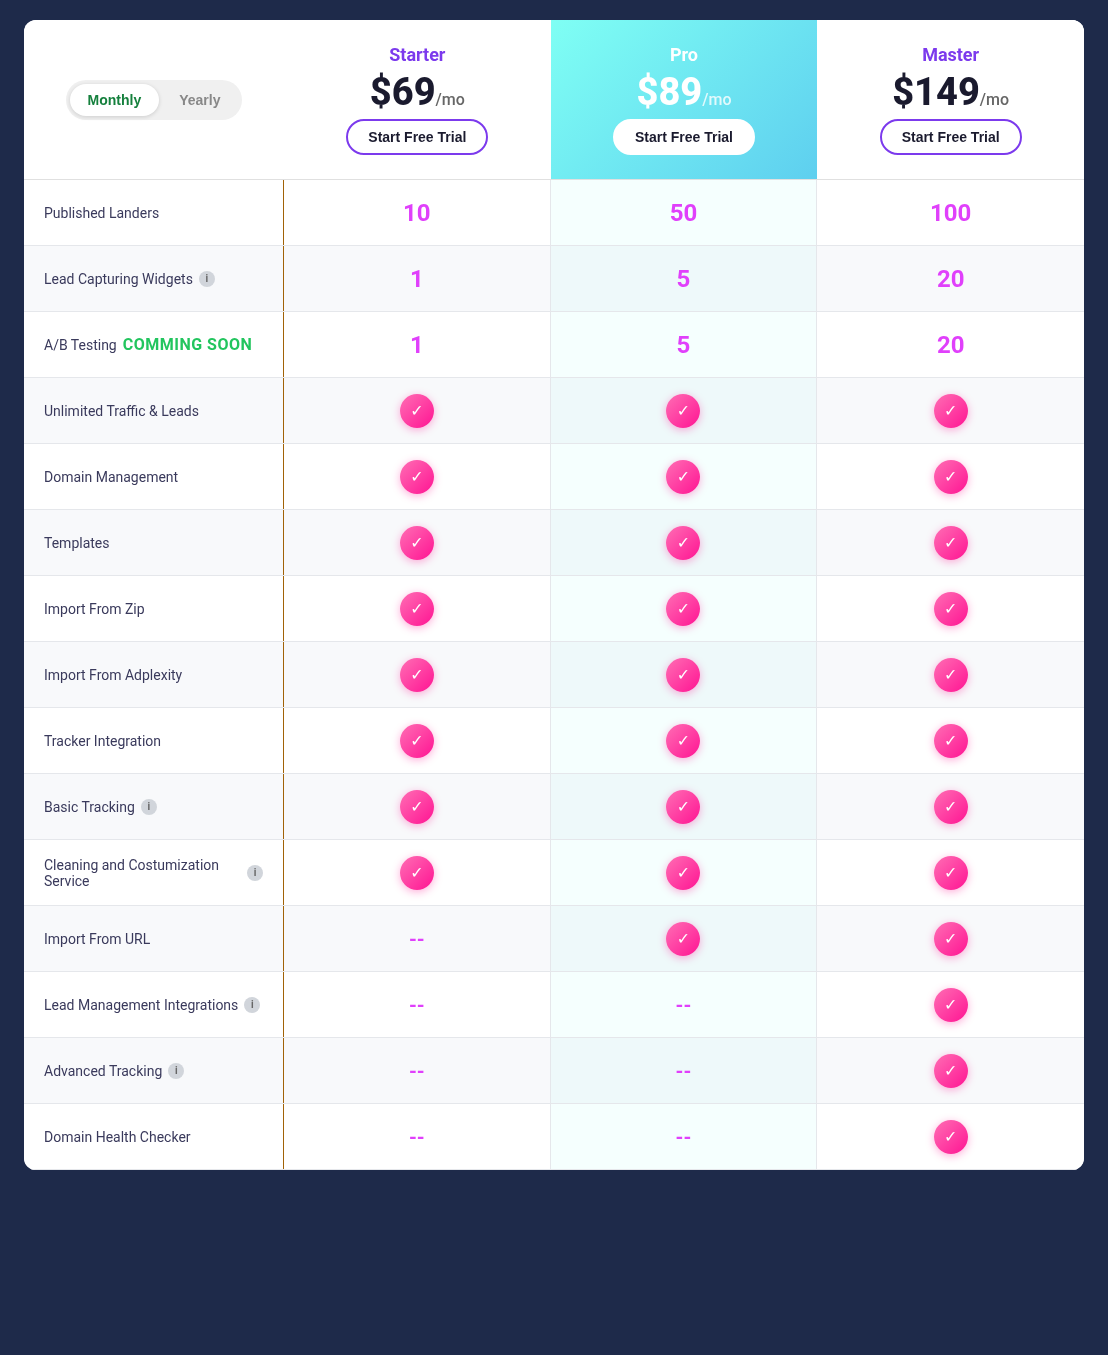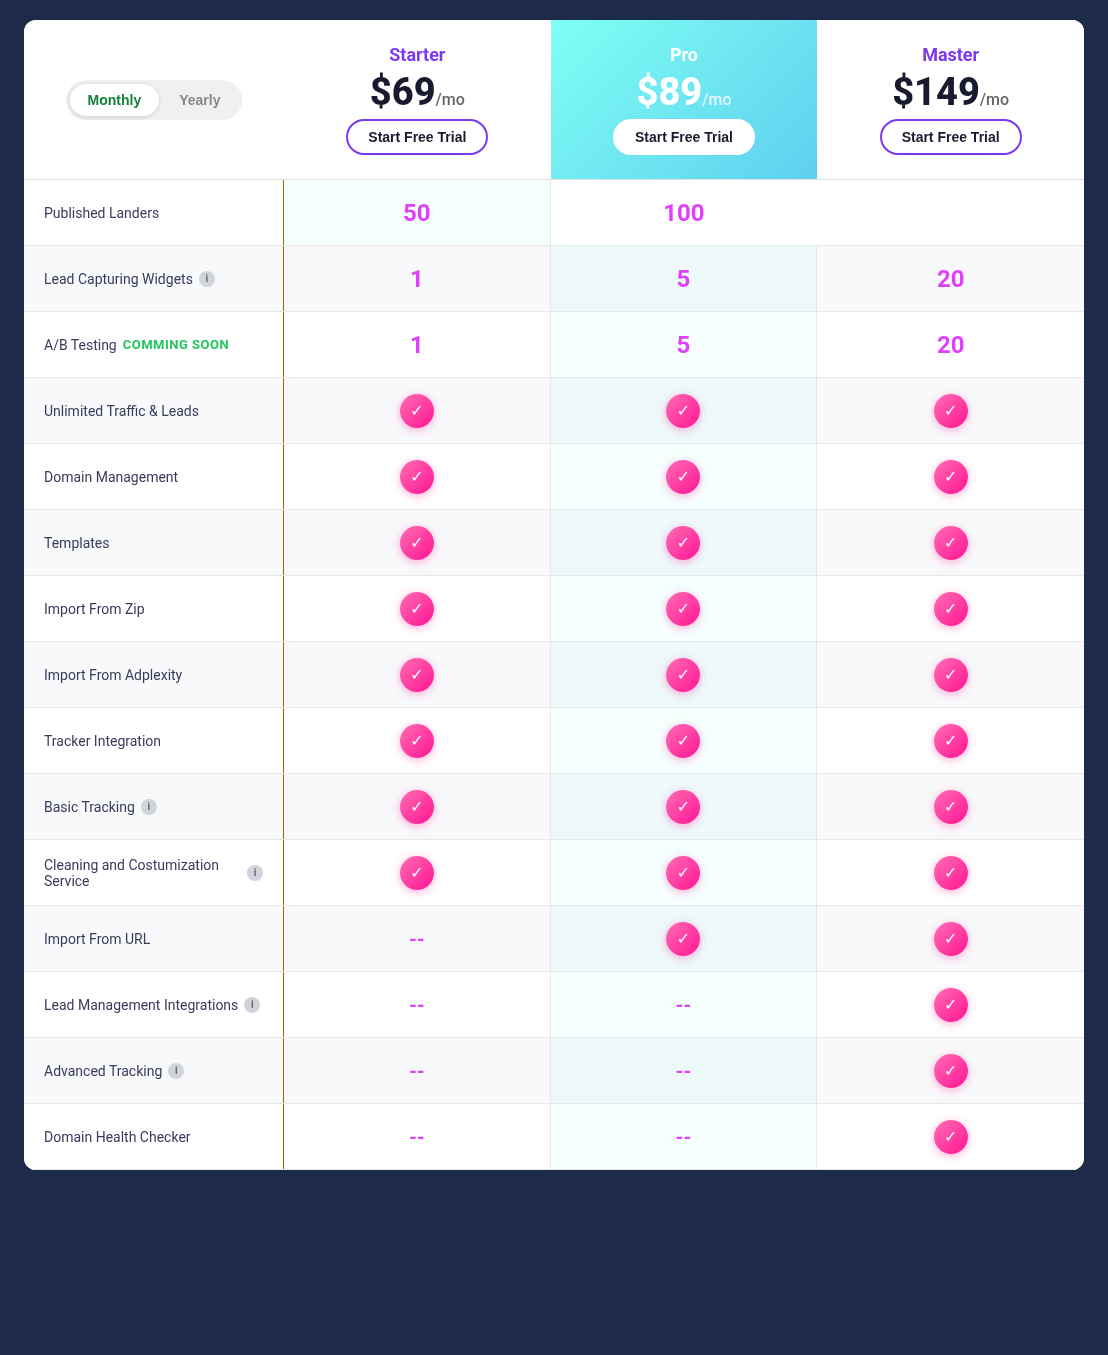--- a/index.html
+++ b/index.html
@@ -132,21 +132,21 @@
       background: #d1d5db;
       color: #666;
       font-size: 10px;
       display: inline-flex;
       align-items: center;
       justify-content: center;
       font-weight: 700;
       flex-shrink: 0;
     }
     .feature-label .coming-soon {
-      font-size: 13px;
+      font-size: 16px;
       color: #22c55e;
       font-weight: 700;
       letter-spacing: 0.5px;
     }
     .feature-cell {
       display: flex;
       align-items: center;
       justify-content: center;
       padding: 14px 8px;
       border-right: 1px solid #e5e7eb;
@@ -216,20 +216,23 @@
       </div>
       <button class="start-btn">Start Free Trial</button>
     </div>
   </div>
 
   <div class="features-table" id="features-container">
   <div class="feature-row">
         <div class="feature-label">
           <span>Published Landers</span>
         </div>
+        <div class="feature-cell">
+          <span class="feature-value">10</span>
+        </div>
         <div class="feature-cell pro-col">
           <span class="feature-value">50</span>
         </div>
         <div class="feature-cell">
           <span class="feature-value">100</span>
         </div>
       </div>
       <div class="feature-row">
         <div class="feature-label">
           <span>Lead Capturing Widgets</span>

